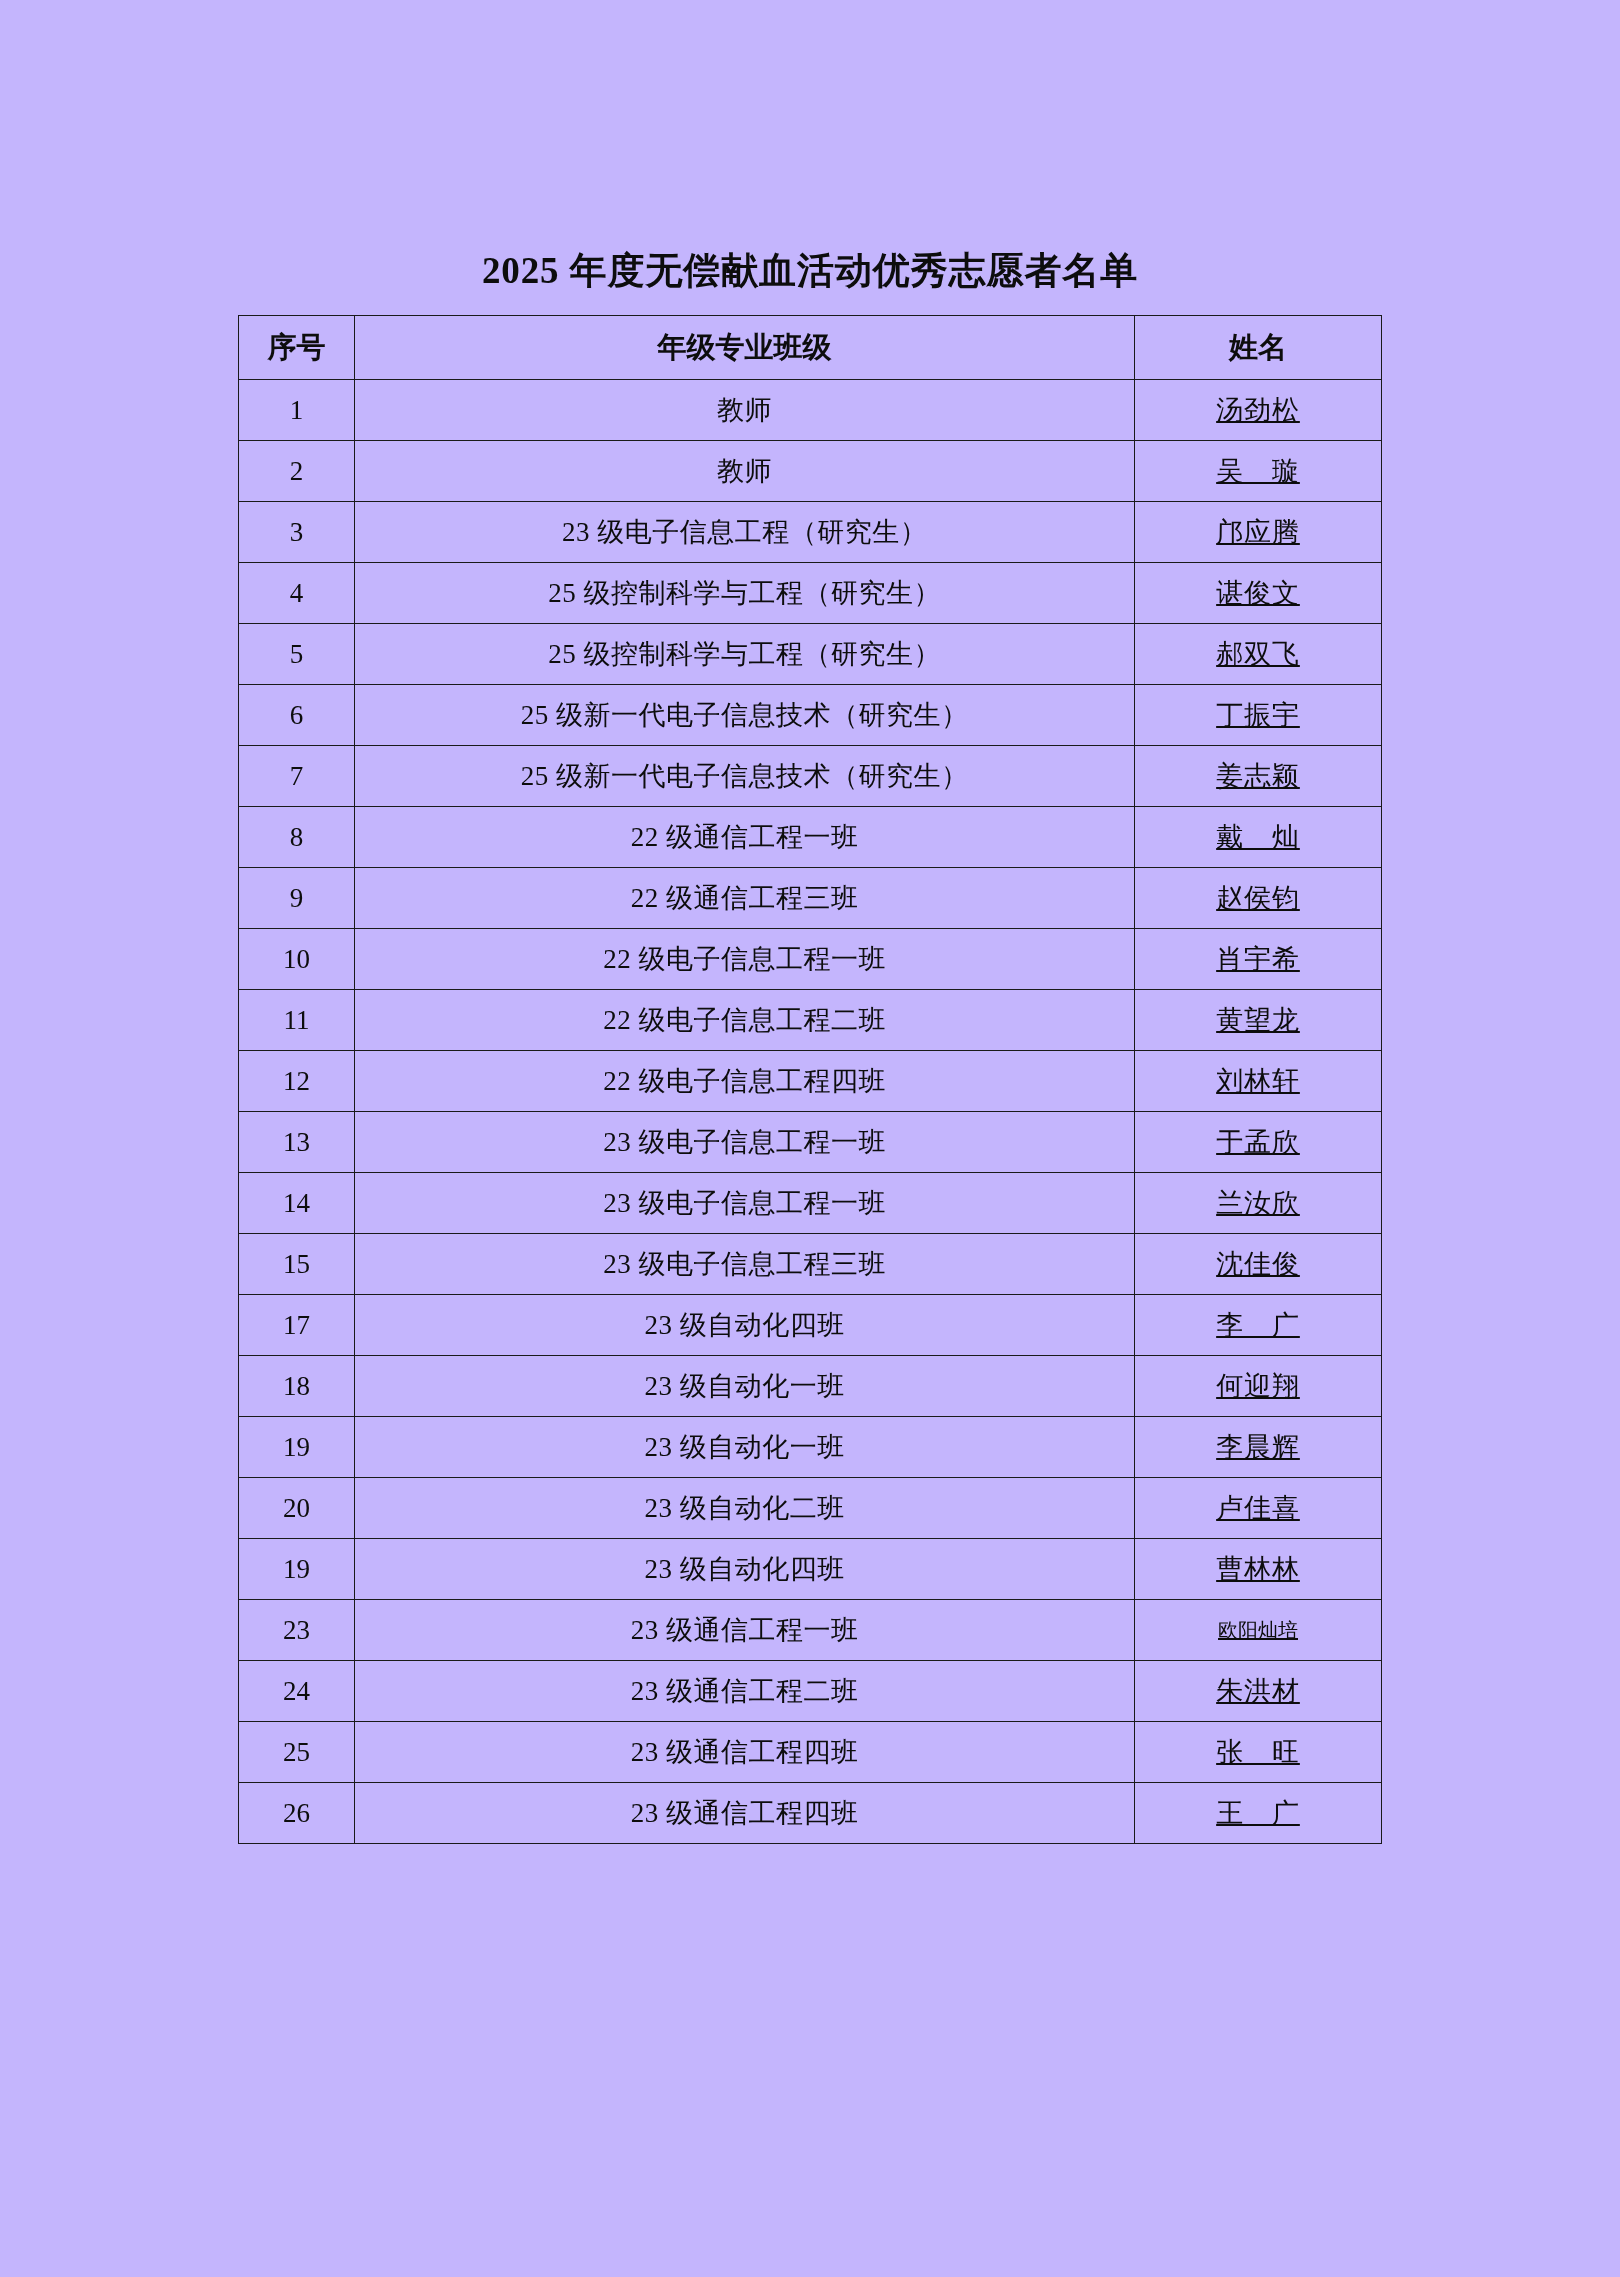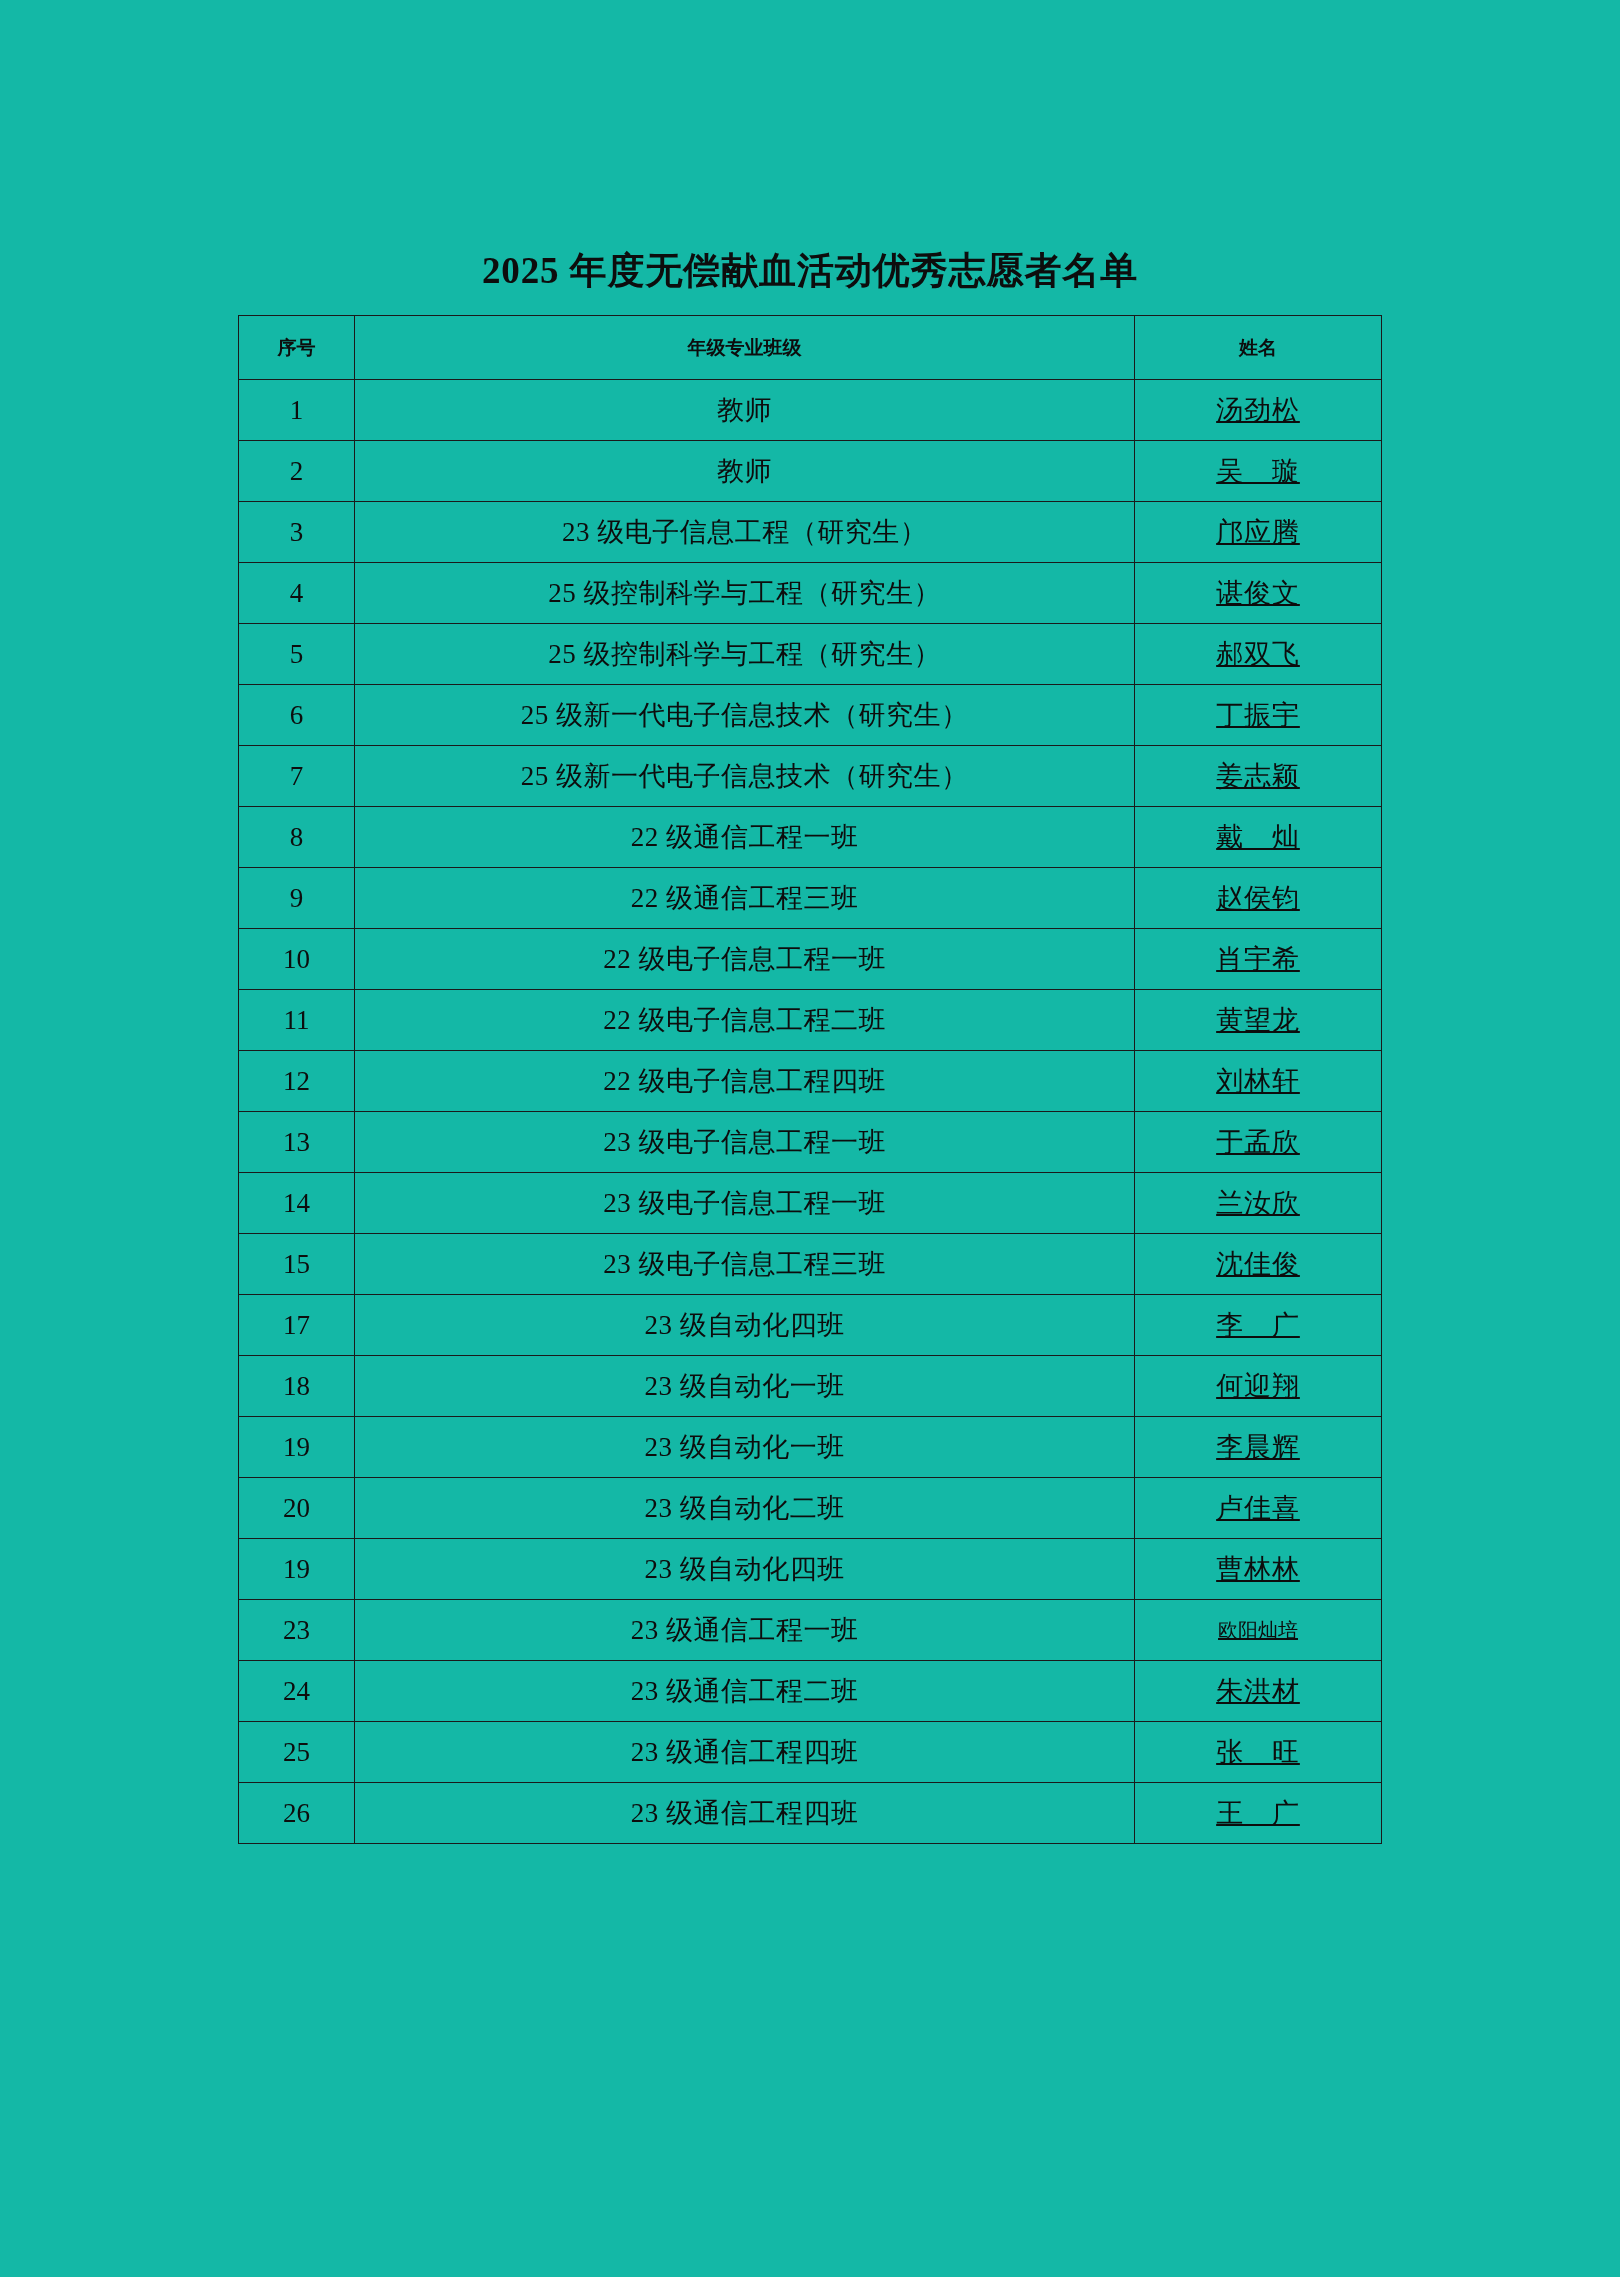--- a/index.html
+++ b/index.html
@@ -13,21 +13,21 @@
     position: relative;
     font-family: "Liberation Serif", "DejaVu Serif", serif;
     color: #0d0d0d;
     overflow: hidden;
   }
   .page {
     position: absolute;
     top: 0; left: 0;
     width: 1620px;
     height: 2278px;
-    background: #14b8a6;
+    background: #c4b5fd;
   }
   .doc-title {
     position: absolute;
     top: 246px;
     left: 0;
     width: 1620px;
     text-align: center;
     font-size: 37px;
     font-weight: bold;
     letter-spacing: 0.9px;
@@ -49,21 +49,21 @@
     height: 60px;
     font-size: 27px;
     font-weight: normal;
     text-align: center;
     vertical-align: middle;
     padding: 0;
     font-family: "Liberation Serif", "DejaVu Serif", serif;
   }
   table.roster thead th {
     font-weight: bold;
-    font-size: 19px;
+    font-size: 29px;
     height: 63px;
   }
   col.c-idx { width: 116px; }
   col.c-class { width: 780px; }
   col.c-name { width: 247px; }
 
   td.idx { font-size: 28px; }
   td.cls { font-size: 28px; letter-spacing: 0.5px; }
   td.nm  { font-size: 28px; letter-spacing: 0.9px; text-decoration: underline; }
   td.nm.tight { font-size: 20px; letter-spacing: 0px; margin-left: 21px; }

